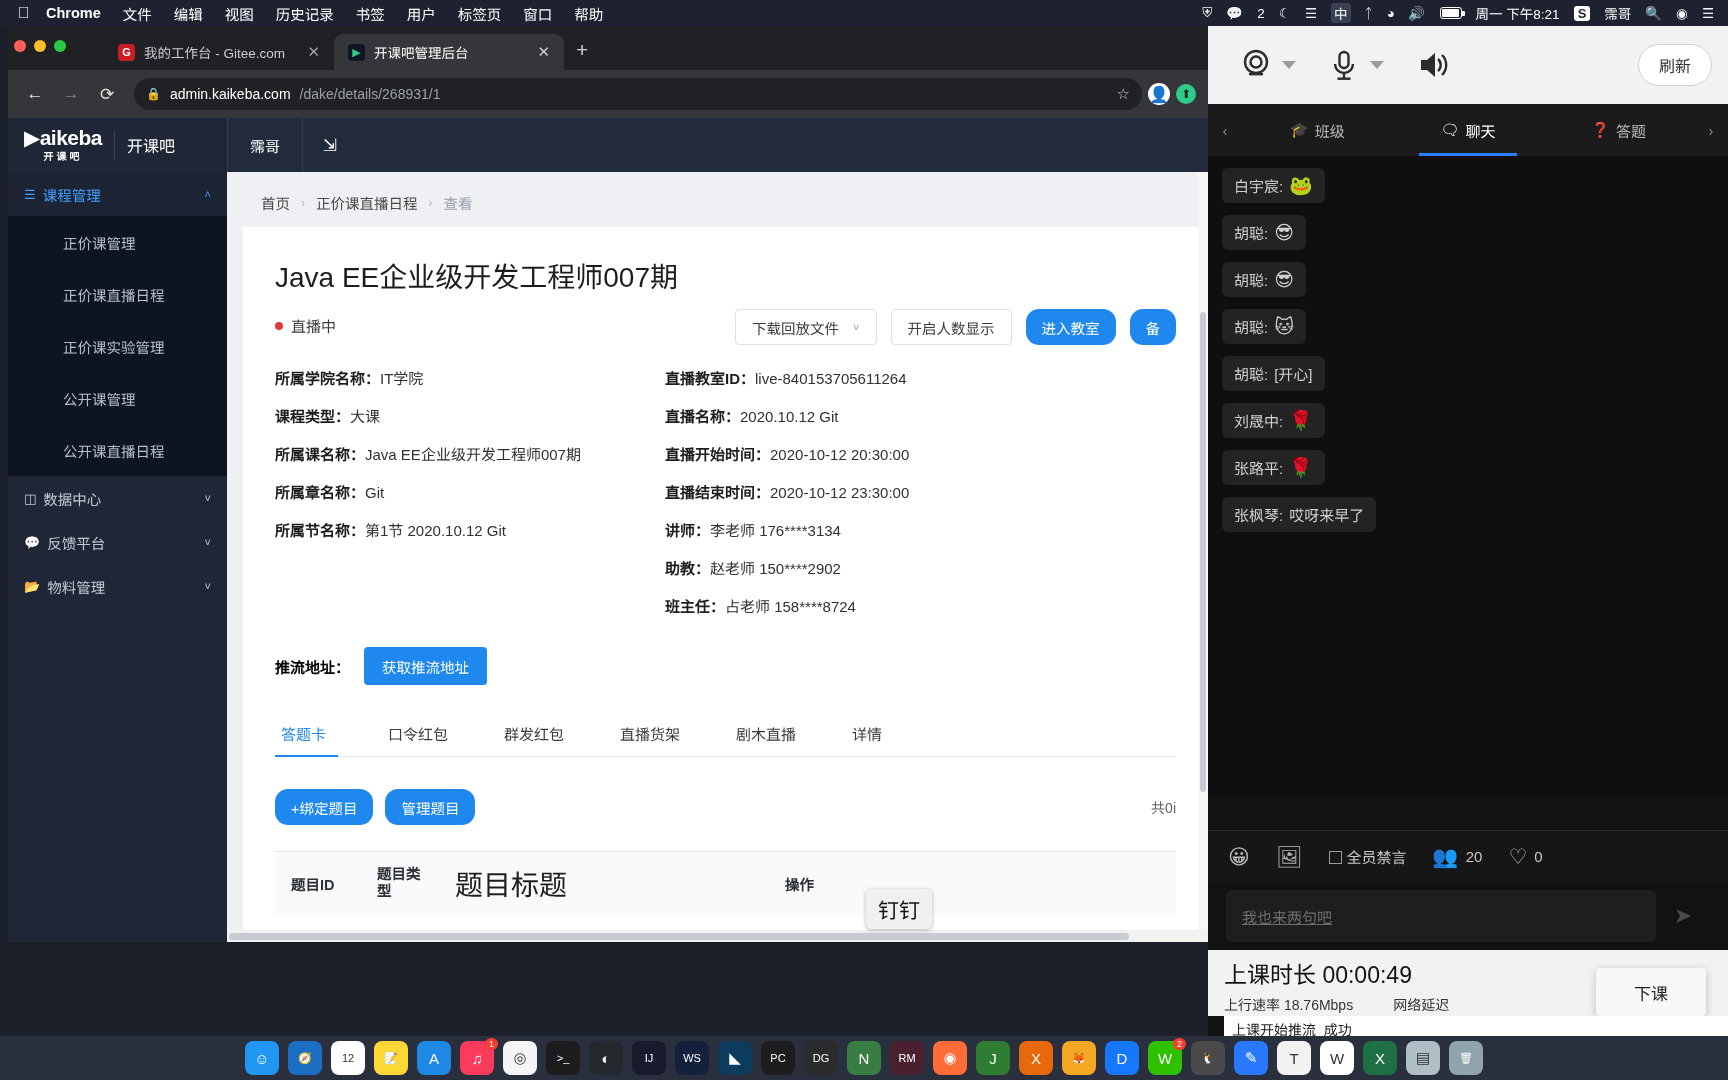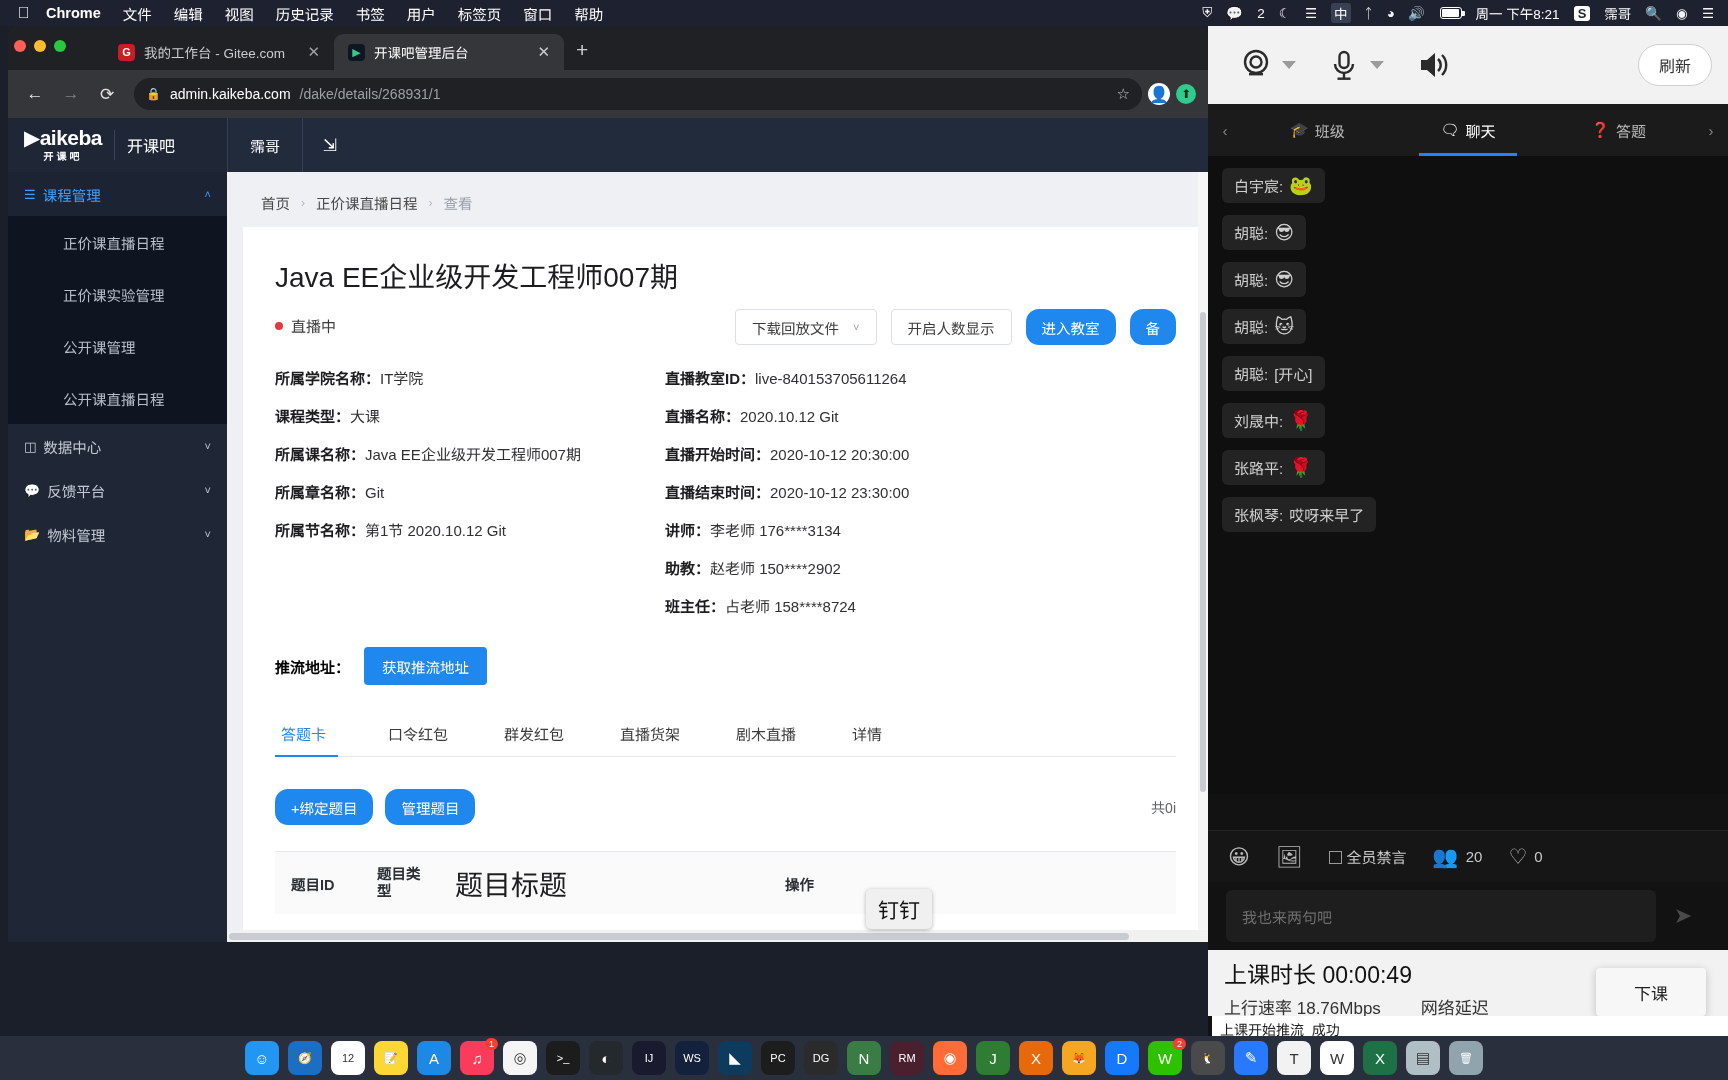--- a/index.html
+++ b/index.html
@@ -146,30 +146,30 @@
   .chat-row { display:block; }
 
   .chat-tools { position:absolute; left:0; right:0; bottom:160px; height:52px; background:#161616;
     border-top:1px solid #262626; display:flex; align-items:center; gap:26px; padding:0 20px; color:#c9c9c9; font-size:15px;}
   .tool-ic { font-size:21px; color:#b9b9b9; }
   .chk { width:13px;height:13px;border:1.5px solid #9a9a9a; display:inline-block; vertical-align:-1px; margin-right:5px;}
   .tool-grp { display:flex; align-items:center; gap:7px; }
   .composer { position:absolute; left:0; right:0; bottom:92px; height:68px; background:#121212; padding:0 18px;
     display:flex; align-items:center; }
   .composer .field { flex:1; height:52px; background:#1e1e1e; border-radius:6px; display:flex; align-items:center;
-    padding:0 16px; color:#6d6d6d; font-size:15px; }
+    padding:0 16px; color:#6d6d6d; font-size:15px;text-decoration:underline; }
   .send { width:54px; text-align:center; color:#4a4a4a; font-size:22px; }
 
   .status { position:absolute; left:0; right:0; bottom:26px; height:66px; background:#f2f2f2; padding:6px 16px 0 16px; }
   .status .big { font-size:23px; color:#111; }
-  .status .line { display:flex; gap:40px; font-size:17px; color:#333; margin-top:4px;}
+  .status .line { display:flex; gap:40px; font-size:14px; color:#333; margin-top:4px;}
   .status .line span { white-space:nowrap; }
   .endbtn { position:absolute; right:22px; top:18px; width:110px; height:48px; background:#f7f7f7; border-radius:4px;
     box-shadow:0 2px 8px rgba(0,0,0,.22); display:flex; align-items:center; justify-content:center; font-size:17px; color:#222;}
-  .statusbar2 { position:absolute; left:4px; right:0; bottom:0; height:26px; background:#fff; color:#222;
+  .statusbar2 { position:absolute; left:16px; right:0; bottom:0; height:26px; background:#fff; color:#222;
     font-size:14px; display:flex; align-items:center; padding-left:8px;}
 
   
   .dock { position:absolute; left:0; bottom:0; width:1728px; height:44px; background:#2a2f3e;
     display:flex; align-items:center; justify-content:center; gap:9px; z-index:70; }
   .dk { width:34px; height:34px; border-radius:8px; display:flex; align-items:center; justify-content:center;
     font-size:16px; color:#fff; position:relative; }
   .dk .badge { position:absolute; top:-3px; right:-4px; background:#ff3b30; color:#fff; font-size:9px;
     border-radius:8px; padding:0 4px; line-height:12px; }
 </style>
@@ -257,20 +257,21 @@
         <div class="logo-txt">开课吧</div>
       </div>
 
       <div class="nav-group-hd active">
         <span class="nav-icon">☰</span>
         <span>课程管理</span>
         <span class="chev">˄</span>
       </div>
 
       <div class="nav-sub">
+        <div class="nav-sub-item">正价课管理</div>
         <div class="nav-sub-item">正价课直播日程</div>
         <div class="nav-sub-item">正价课实验管理</div>
         <div class="nav-sub-item">公开课管理</div>
         <div class="nav-sub-item">公开课直播日程</div>
       </div>
 
       <div class="nav-group-hd">
         <span class="nav-icon">◫</span>
         <span>数据中心</span>
         <span class="chev">˅</span>

